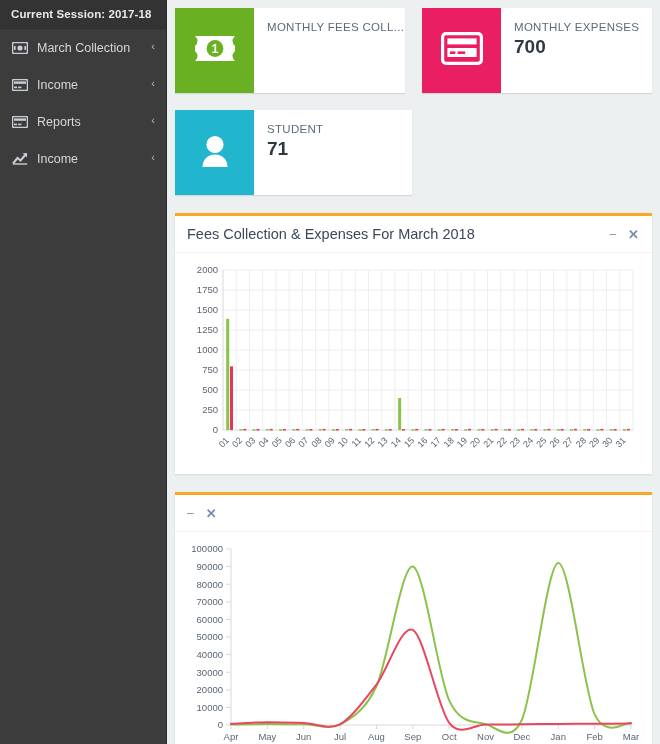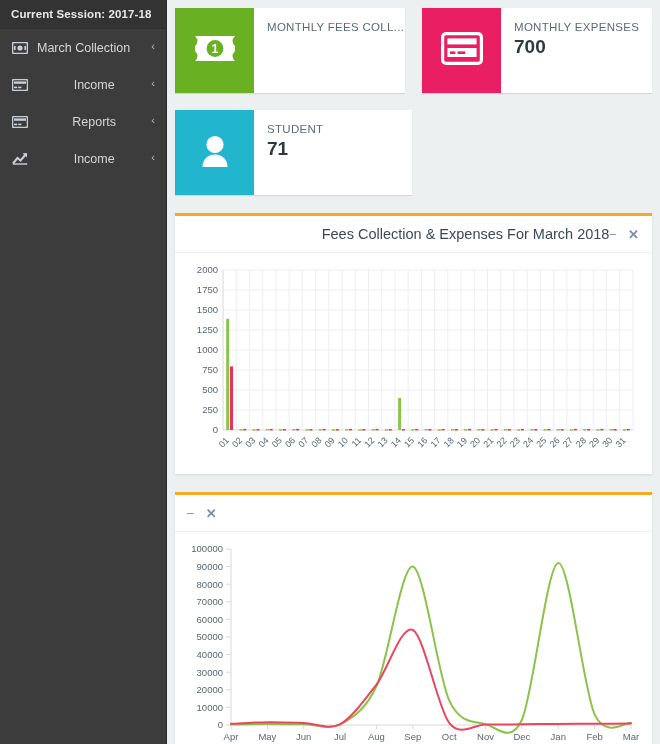--- a/index.html
+++ b/index.html
@@ -31,21 +31,21 @@
   }
   .nav-item {
     height: 37px;
     display: flex; align-items: center;
     padding: 0 11px 0 11px;
     color: #d6d6d6;
     font-size: 12.5px;
     cursor: pointer;
     position: relative;
   }
-  .nav-item + .nav-item { margin-top: 0; text-align: center; }
+  .nav-item + .nav-item { margin-top: 0; }
   .nav-ico {
     width: 17px; height: 16px; margin-right: 9px;
     display: flex; align-items: center; justify-content: center;
     flex: 0 0 17px;
   }
   .nav-ico svg { display: block; }
   .nav-label { flex: 1; white-space: nowrap; }
   .nav-caret {
     font-size: 11px; color: #b9b9b9; line-height: 1;
     transform: translateY(-1px);
@@ -86,21 +86,20 @@
     margin-top: 4px; line-height: 1;
   }
   .card-row.second { margin-top: 17px; }
 
   
   .panel {
     background: #ffffff;
     border-top: 3px solid #f9a825;
     margin-top: 18px;
     box-shadow: 0 1px 2px rgba(0,0,0,.10);
-    text-align: right;
   }
   .panel-head {
     height: 37px;
     display: flex; align-items: center;
     padding: 0 13px 0 12px;
     border-bottom: 1px solid #f1f1f1;
   }
   .panel-title {
     font-size: 14.5px; color: #3c4858; flex: 1;
     white-space: nowrap; overflow: hidden;

